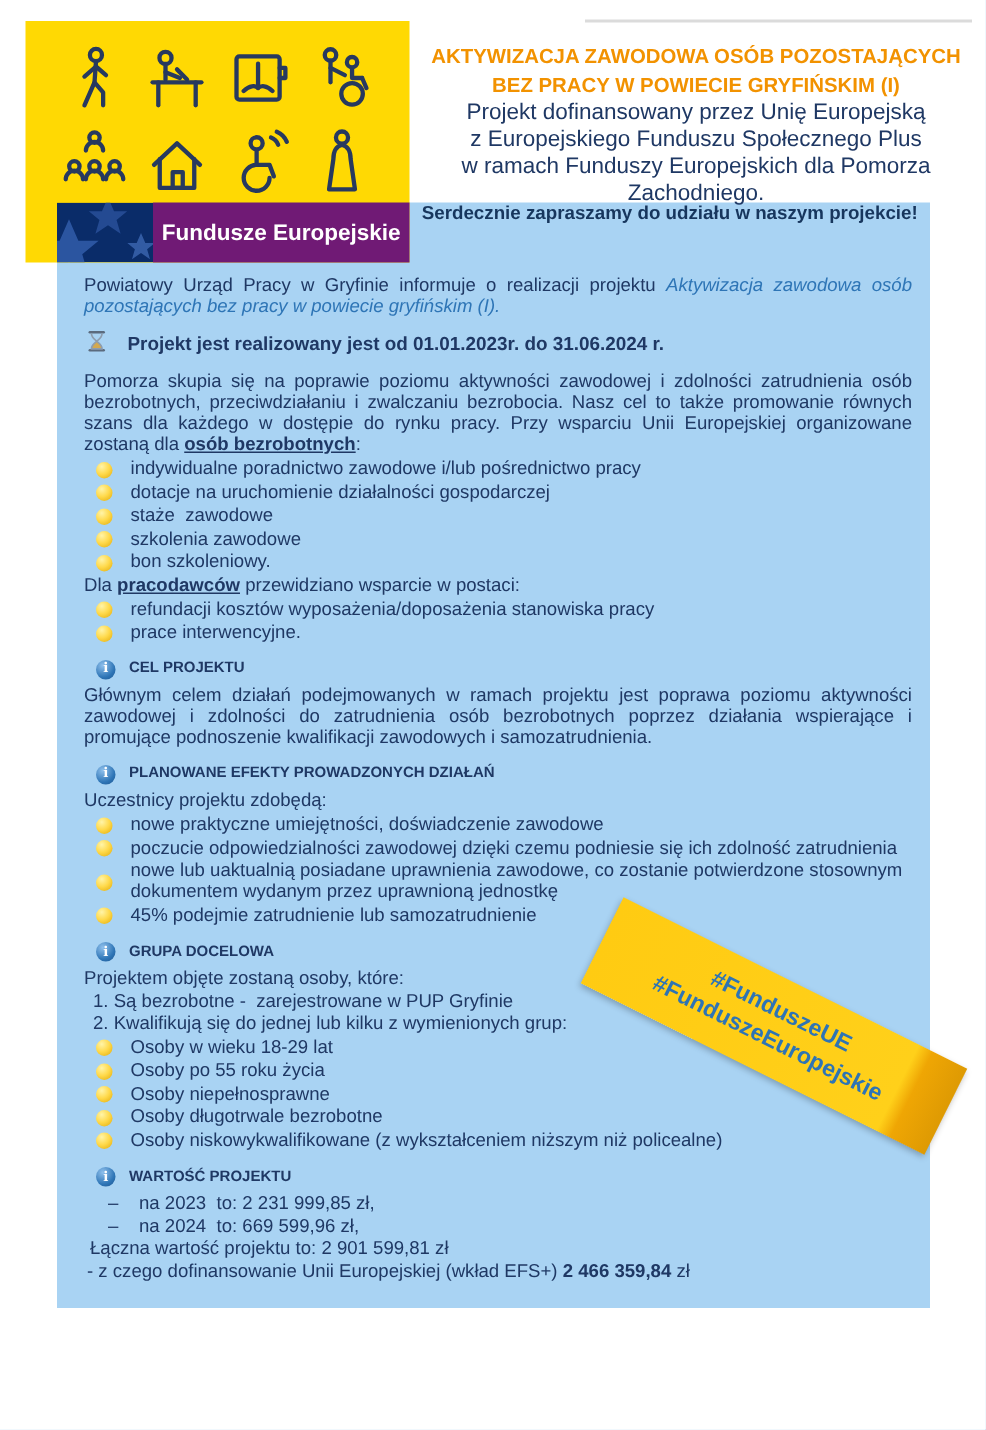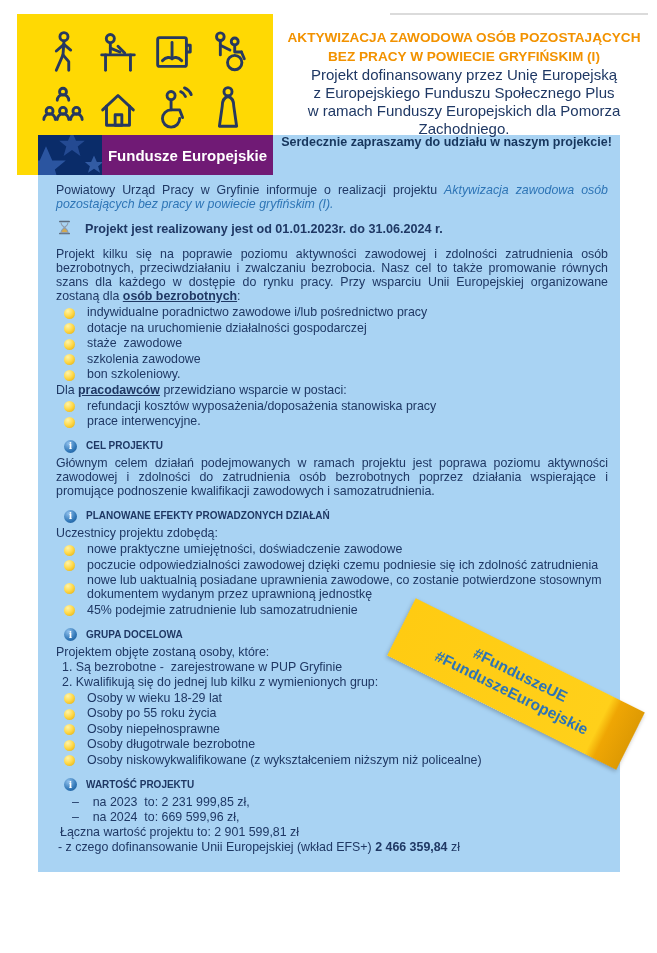--- a/index.html
+++ b/index.html
@@ -181,21 +181,21 @@
         <svg width="13" height="15" viewBox="0 0 14 16">
           <path d="M2 1.5 H12" stroke="#5B6B7E" stroke-width="1.8" stroke-linecap="round"></path>
           <path d="M2 14.5 H12" stroke="#5B6B7E" stroke-width="1.8" stroke-linecap="round"></path>
           <path d="M3.2 2.5 C3.2 5.5 5.8 6.8 7 8 C8.2 6.8 10.8 5.5 10.8 2.5" fill="none" stroke="#8E9DAE" stroke-width="1.2"></path>
           <path d="M3.2 13.5 C3.2 10.5 5.8 9.2 7 8 C8.2 9.2 10.8 10.5 10.8 13.5 Z" fill="#D3A94F" stroke="#8E9DAE" stroke-width="1.2"></path>
         </svg>
       </span>
       <span>Projekt jest realizowany jest od 01.01.2023r. do 31.06.2024 r.</span>
     </div>
 
-    <p class="para"><span>Projekt kilku się na poprawie poziomu aktywności zawodowej i zdolności zatrudnienia osób bezrobotnych, przeciwdziałaniu i zwalczaniu bezrobocia. Nasz cel to także promowanie równych szans dla każdego w dostępie do rynku pracy. Przy wsparciu Unii Europejskiej organizowane zostaną dla</span> <b class="u">osób bezrobotnych</b><span>:</span></p>
+    <p class="para"><span>Pomorza skupia się na poprawie poziomu aktywności zawodowej i zdolności zatrudnienia osób bezrobotnych, przeciwdziałaniu i zwalczaniu bezrobocia. Nasz cel to także promowanie równych szans dla każdego w dostępie do rynku pracy. Przy wsparciu Unii Europejskiej organizowane zostaną dla</span> <b class="u">osób bezrobotnych</b><span>:</span></p>
 
     <ul class="blist">
       <li>
           <span class="bullet"></span>
           <span class="pre">indywidualne poradnictwo zawodowe i/lub pośrednictwo pracy</span>
         </li>
       <li>
           <span class="bullet"></span>
           <span class="pre">dotacje na uruchomienie działalności gospodarczej</span>
         </li>

